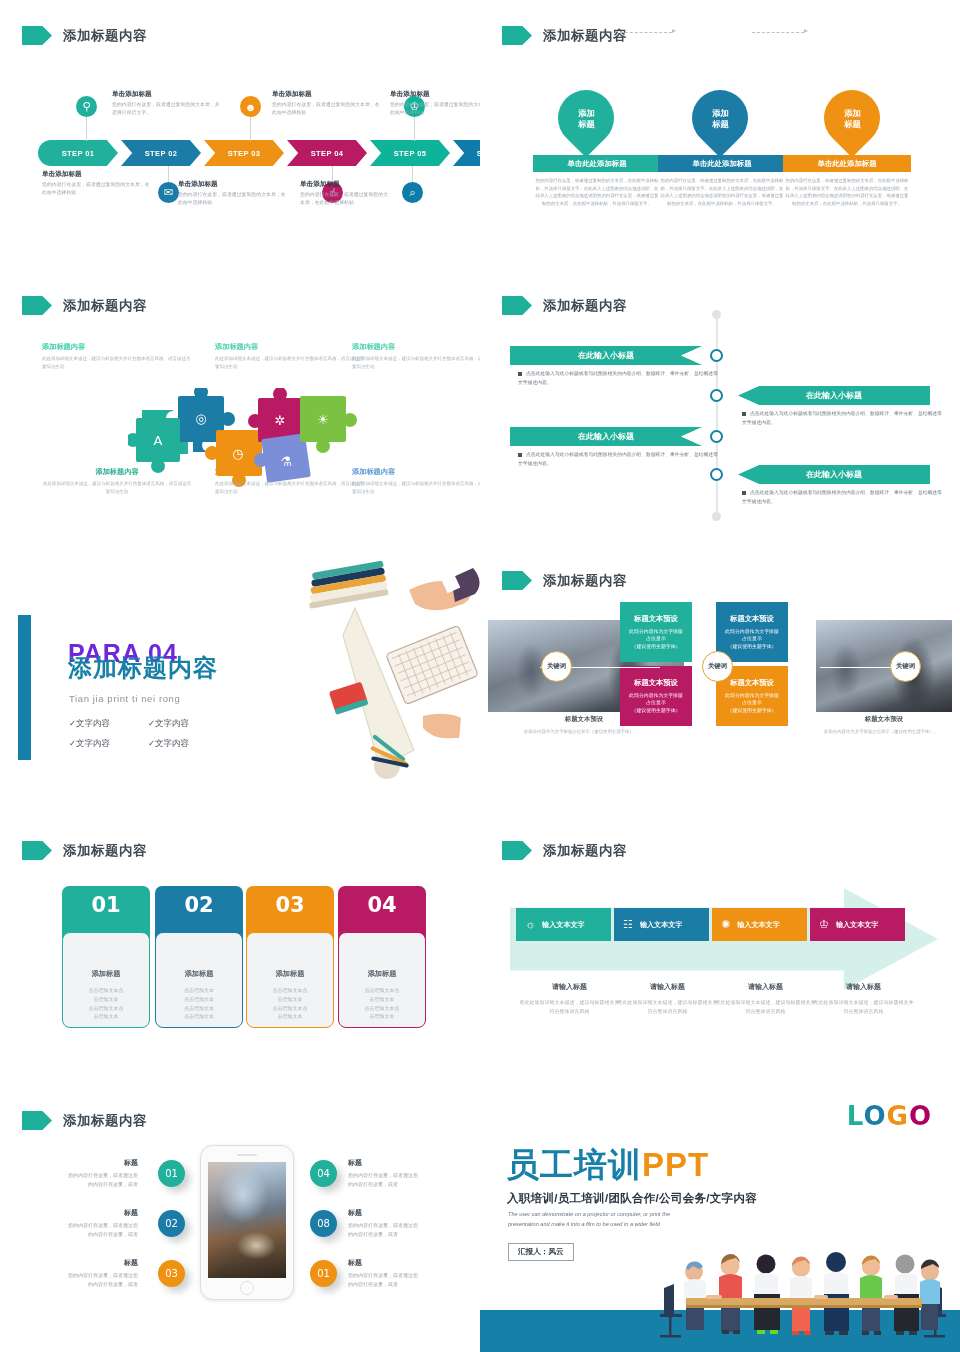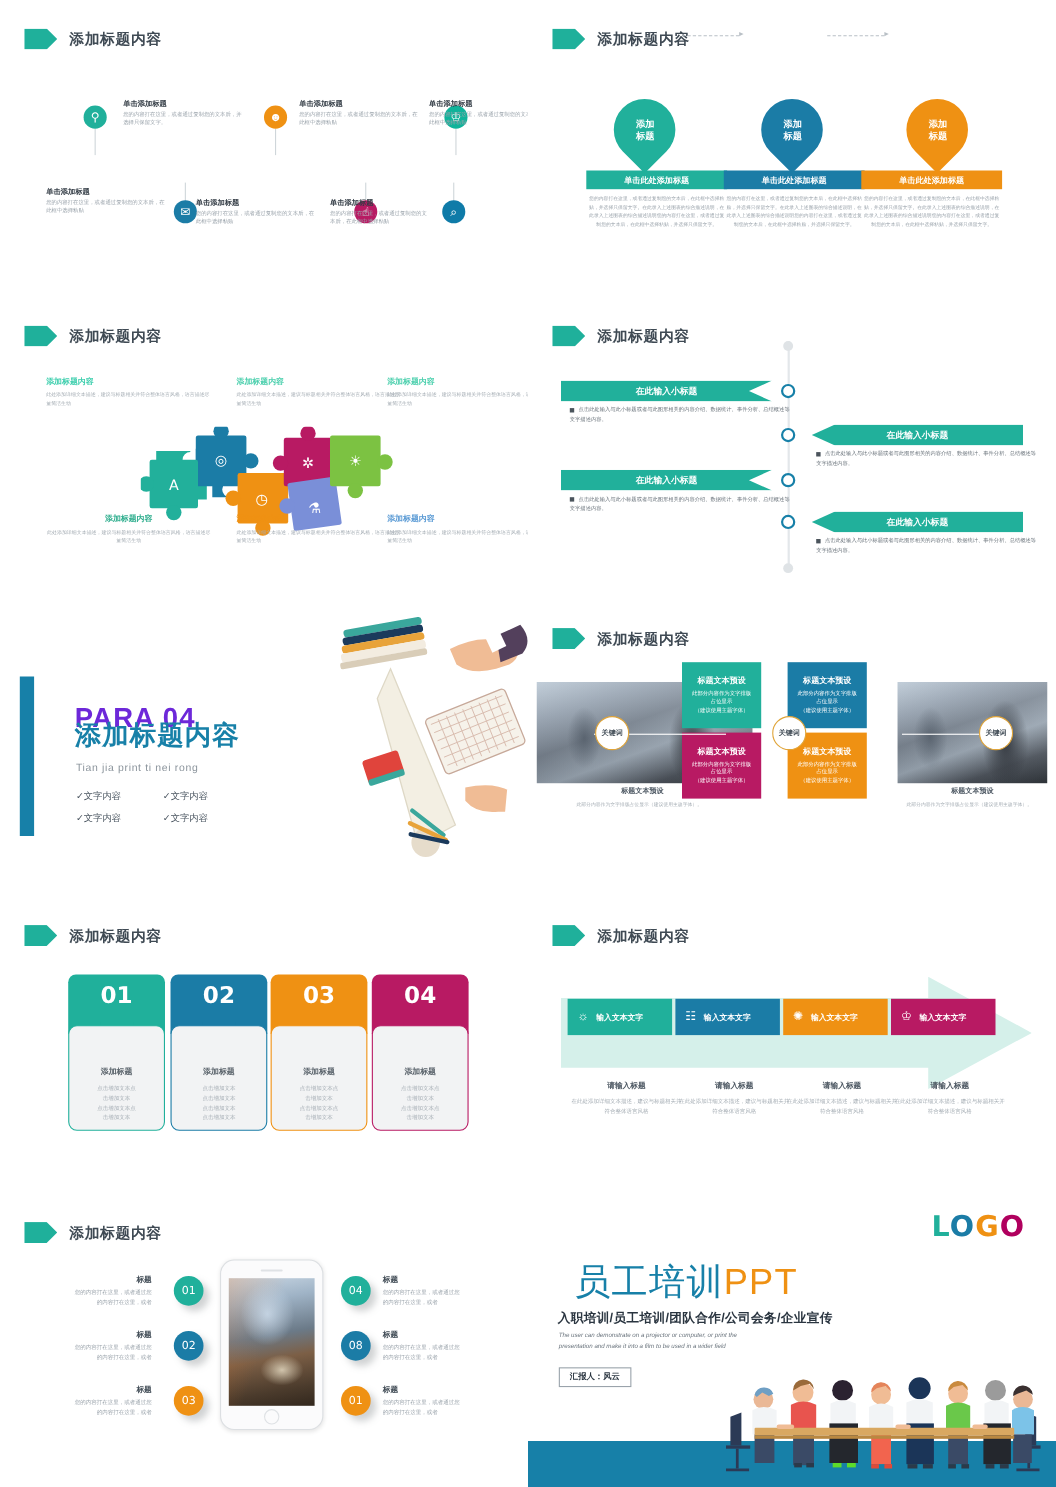--- a/index.html
+++ b/index.html
@@ -159,38 +159,58 @@
      box-shadow:5px 5px 7px rgba(120,125,130,.35);}
   .pblk { position:absolute; width:70px; }
   .pblk .pt { font-size:7px; font-weight:bold; color:#3f4a54; margin-bottom:3px;}
   .pblk .pd { font-size:5px; color:#9aa3ab; line-height:1.85;}
 
   
   .cover { position:relative; width:100%; height:100%; background:#fff; }
   .cov-foot { position:absolute; left:0; bottom:0; width:100%; height:42px; background:#1780a8; }
   .logo { position:absolute; right:28px; top:16px; font-size:26px; font-weight:bold;
      font-family:"DejaVu Sans", sans-serif; letter-spacing:1px; }
-  .cov-h1 { position:absolute; left:26px; top:58px; font-size:33px; font-weight:normal; letter-spacing:1px;margin-left:16px;}
+  .cov-h1 { position:absolute; left:26px; top:58px; font-size:33px; font-weight:bold; letter-spacing:1px;}
   .cov-h2 { position:absolute; left:27px; top:106px; font-size:11.5px; font-weight:bold; color:#2a3540; letter-spacing:.3px;}
   .cov-en { position:absolute; left:28px; top:125px; font-size:5.6px; color:#6a747d; line-height:1.7; font-style:italic; width:190px;}
   .cov-box { position:absolute; left:28px; top:158px; border:1.1px solid #9aa3ab; padding:3px 9px;
      font-size:7.6px; color:#2a3540; font-weight:bold;}
   .people { position:absolute; left:178px; bottom:6px; width:290px; height:110px;}
 </style>
 </head>
 <body>
 
 <div class="grid">
 
   <div class="slide">
     <div class="s-head">
       <div class="arrow-tag"></div>
       <div class="s-title">添加标题内容</div>
     </div>
 
+    <div class="chev-row">
+      <div class="chev first" style="background:#20b09b">
+          <span>STEP 01</span>
+        </div>
+      <div class="chev mid" style="background:#1b7ca6">
+          <span>STEP 02</span>
+        </div>
+      <div class="chev mid" style="background:#ef9113">
+          <span>STEP 03</span>
+        </div>
+      <div class="chev mid" style="background:#b81a63">
+          <span>STEP 04</span>
+        </div>
+      <div class="chev mid" style="background:#0fb39a">
+          <span>STEP 05</span>
+        </div>
+      <div class="chev last" style="background:#0f7ba8">
+          <span>STEP 06</span>
+        </div>
+    </div>
 
     <div class="step-stem" style="left:86px; top:117px; height:24px;"></div>
     <div class="step-icon" style="left:76px; top:96px; background:#20b09b">⚲</div>
     <div class="step-stem" style="left:250px; top:117px; height:24px;"></div>
     <div class="step-icon" style="left:240px; top:96px; background:#ef9113">☻</div>
     <div class="step-stem" style="left:414px; top:117px; height:24px;"></div>
     <div class="step-icon" style="left:404px; top:96px; background:#0fb39a">♔</div>
 
     <div class="step-stem" style="left:168px; top:166px; height:19px;"></div>
     <div class="step-icon" style="left:158px; top:182px; background:#1b7ca6">✉</div>
@@ -395,21 +415,21 @@
 
   <div class="slide">
     <div class="cover">
       <div class="cov-foot"></div>
       <div class="logo">
         <span style="color:#21b09b">L</span><span style="color:#1b7ca6">O</span><span style="color:#ef9113">G</span><span style="color:#b0005e">O</span>
       </div>
       <div class="cov-h1">
         <span style="color:#1780a8">员工培训</span><span style="color:#ef9113">PPT</span>
       </div>
-      <div class="cov-h2">入职培训/员工培训/团队合作/公司会务/企业宣传</div>
+      <div class="cov-h2">入职培训/员工培训/团队合作/公司会务/文字内容</div>
       <div class="cov-en">The user can demonstrate on a projector or computer, or print the presentation and make it into a film to be used in a wider field</div>
       <div class="cov-box">汇报人：风云</div>
 
       <svg class="people" viewBox="0 0 290 110">
 
         <g fill="#2b3a56">
           <path d="M6 52 l10 -4 v30 h-10z"></path>
             <rect x="2" y="78" width="22" height="3"></rect>
           <rect x="11" y="81" width="2.5" height="18"></rect>
             <rect x="2" y="99" width="21" height="2.5"></rect>

